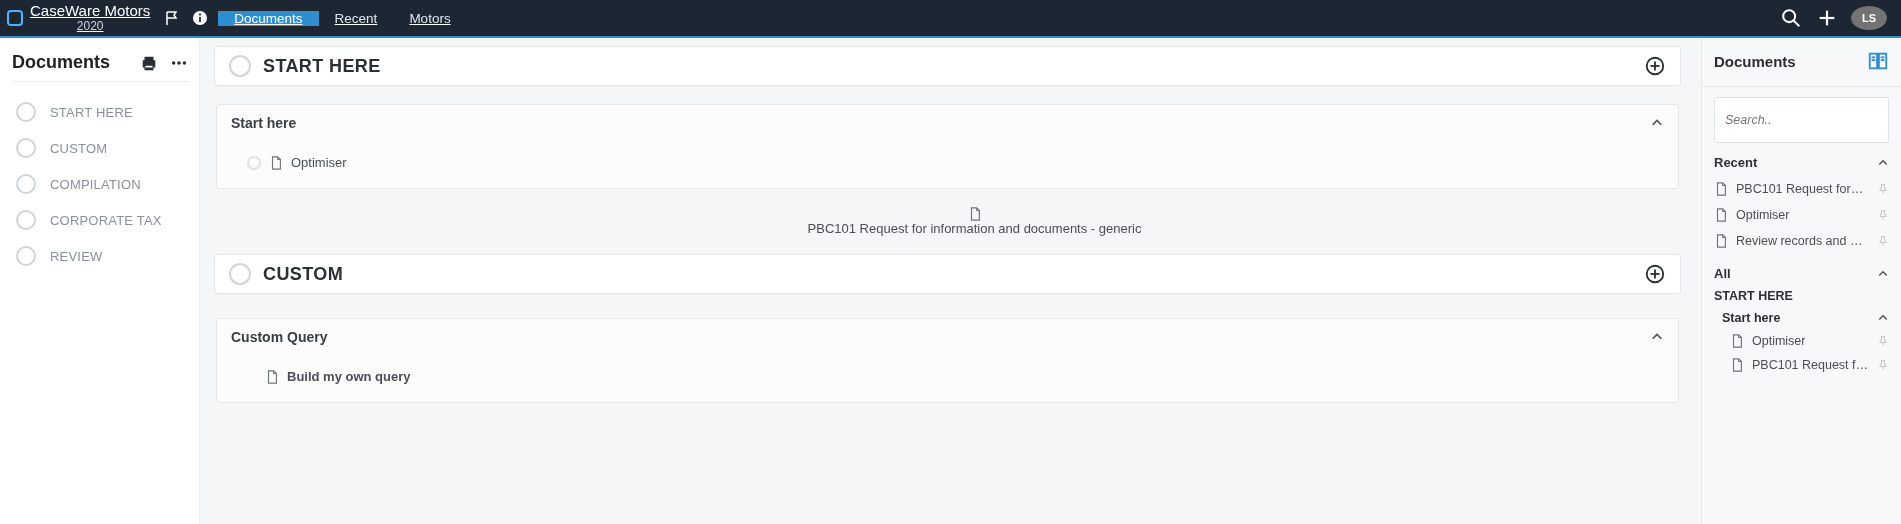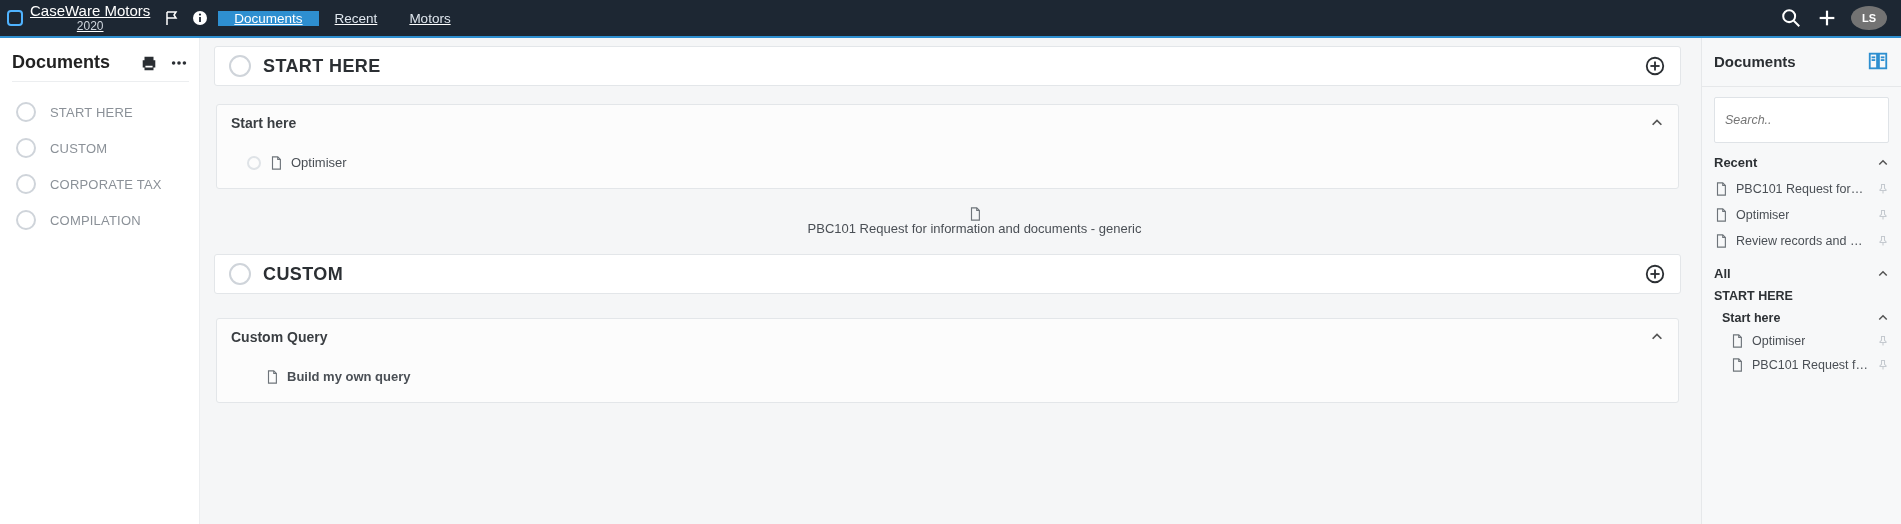--- a/index.html
+++ b/index.html
@@ -178,25 +178,29 @@
     <div class="ls-item">
         <div class="ls-circle"></div>
         <span class="ls-label">START HERE</span>
       </div>
     <div class="ls-item">
         <div class="ls-circle"></div>
         <span class="ls-label">CUSTOM</span>
       </div>
     <div class="ls-item">
         <div class="ls-circle"></div>
-        <span class="ls-label">CORPORATE TAX</span>
+        <span class="ls-label">COMPILATION</span>
       </div>
     <div class="ls-item">
         <div class="ls-circle"></div>
-        <span class="ls-label">COMPILATION</span>
+        <span class="ls-label">CORPORATE TAX</span>
+      </div>
+    <div class="ls-item">
+        <div class="ls-circle"></div>
+        <span class="ls-label">REVIEW</span>
       </div>
   </div>
 
   <div class="main">
 
     <div class="section">
       <div class="section-head">
         <div class="sec-circle"></div>
         <span class="sec-title">START HERE</span>
         <div class="sec-add">

